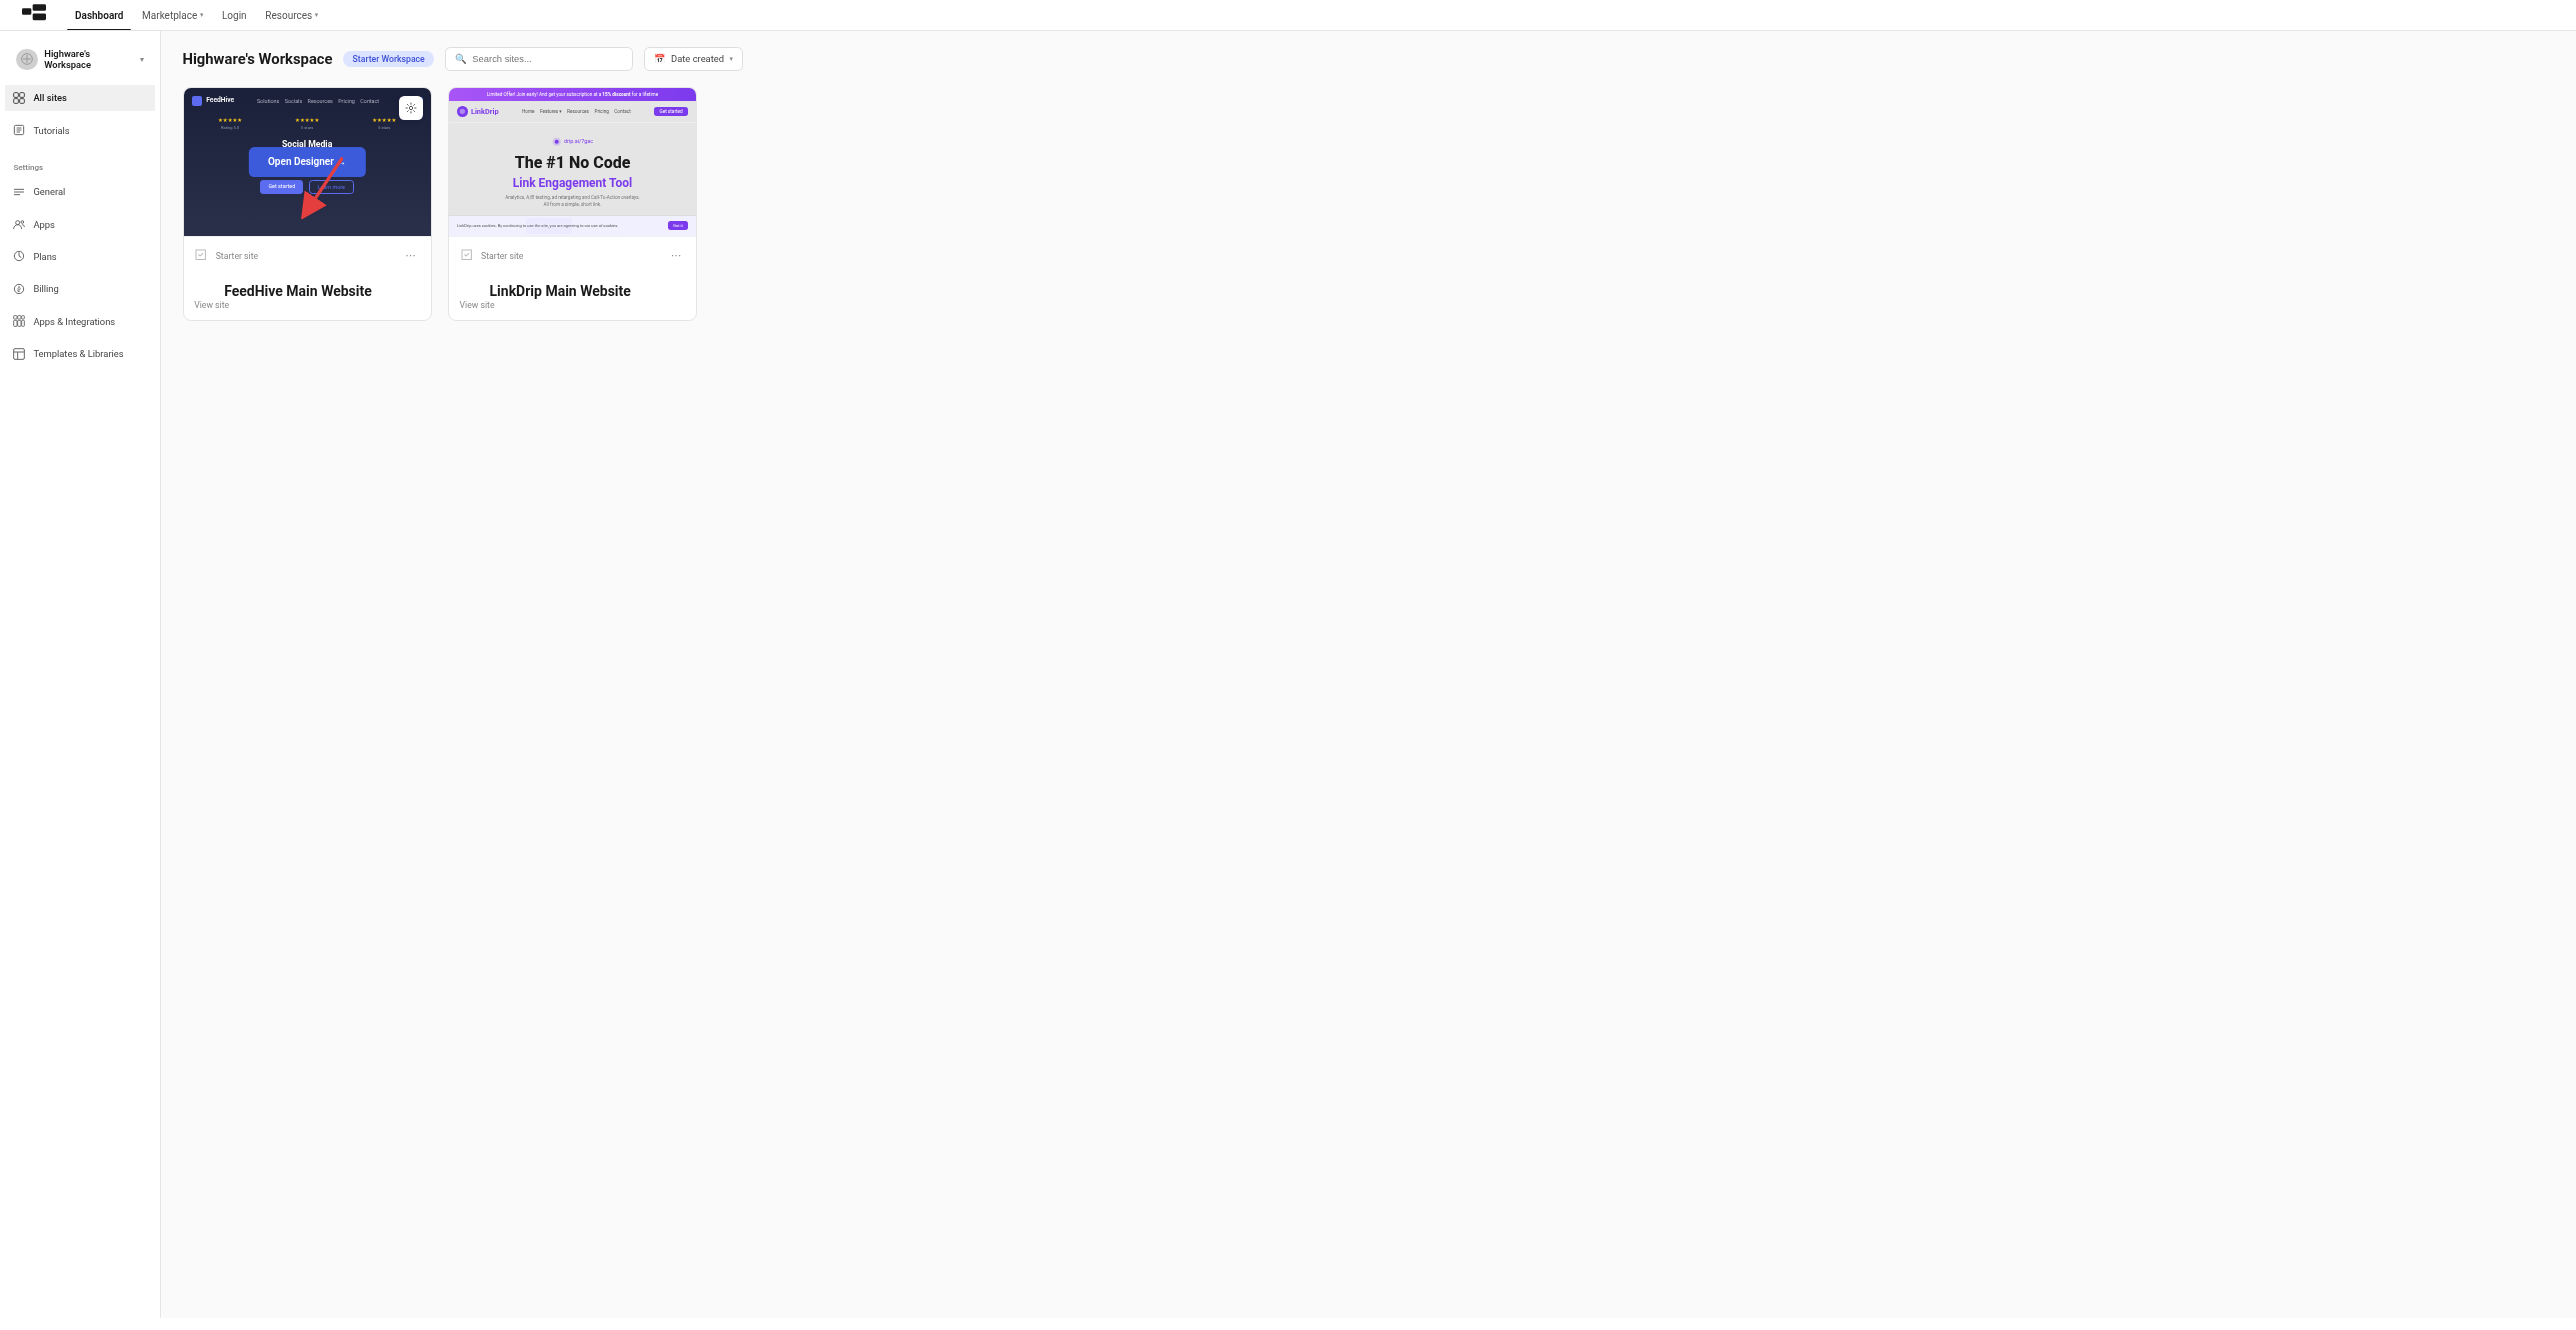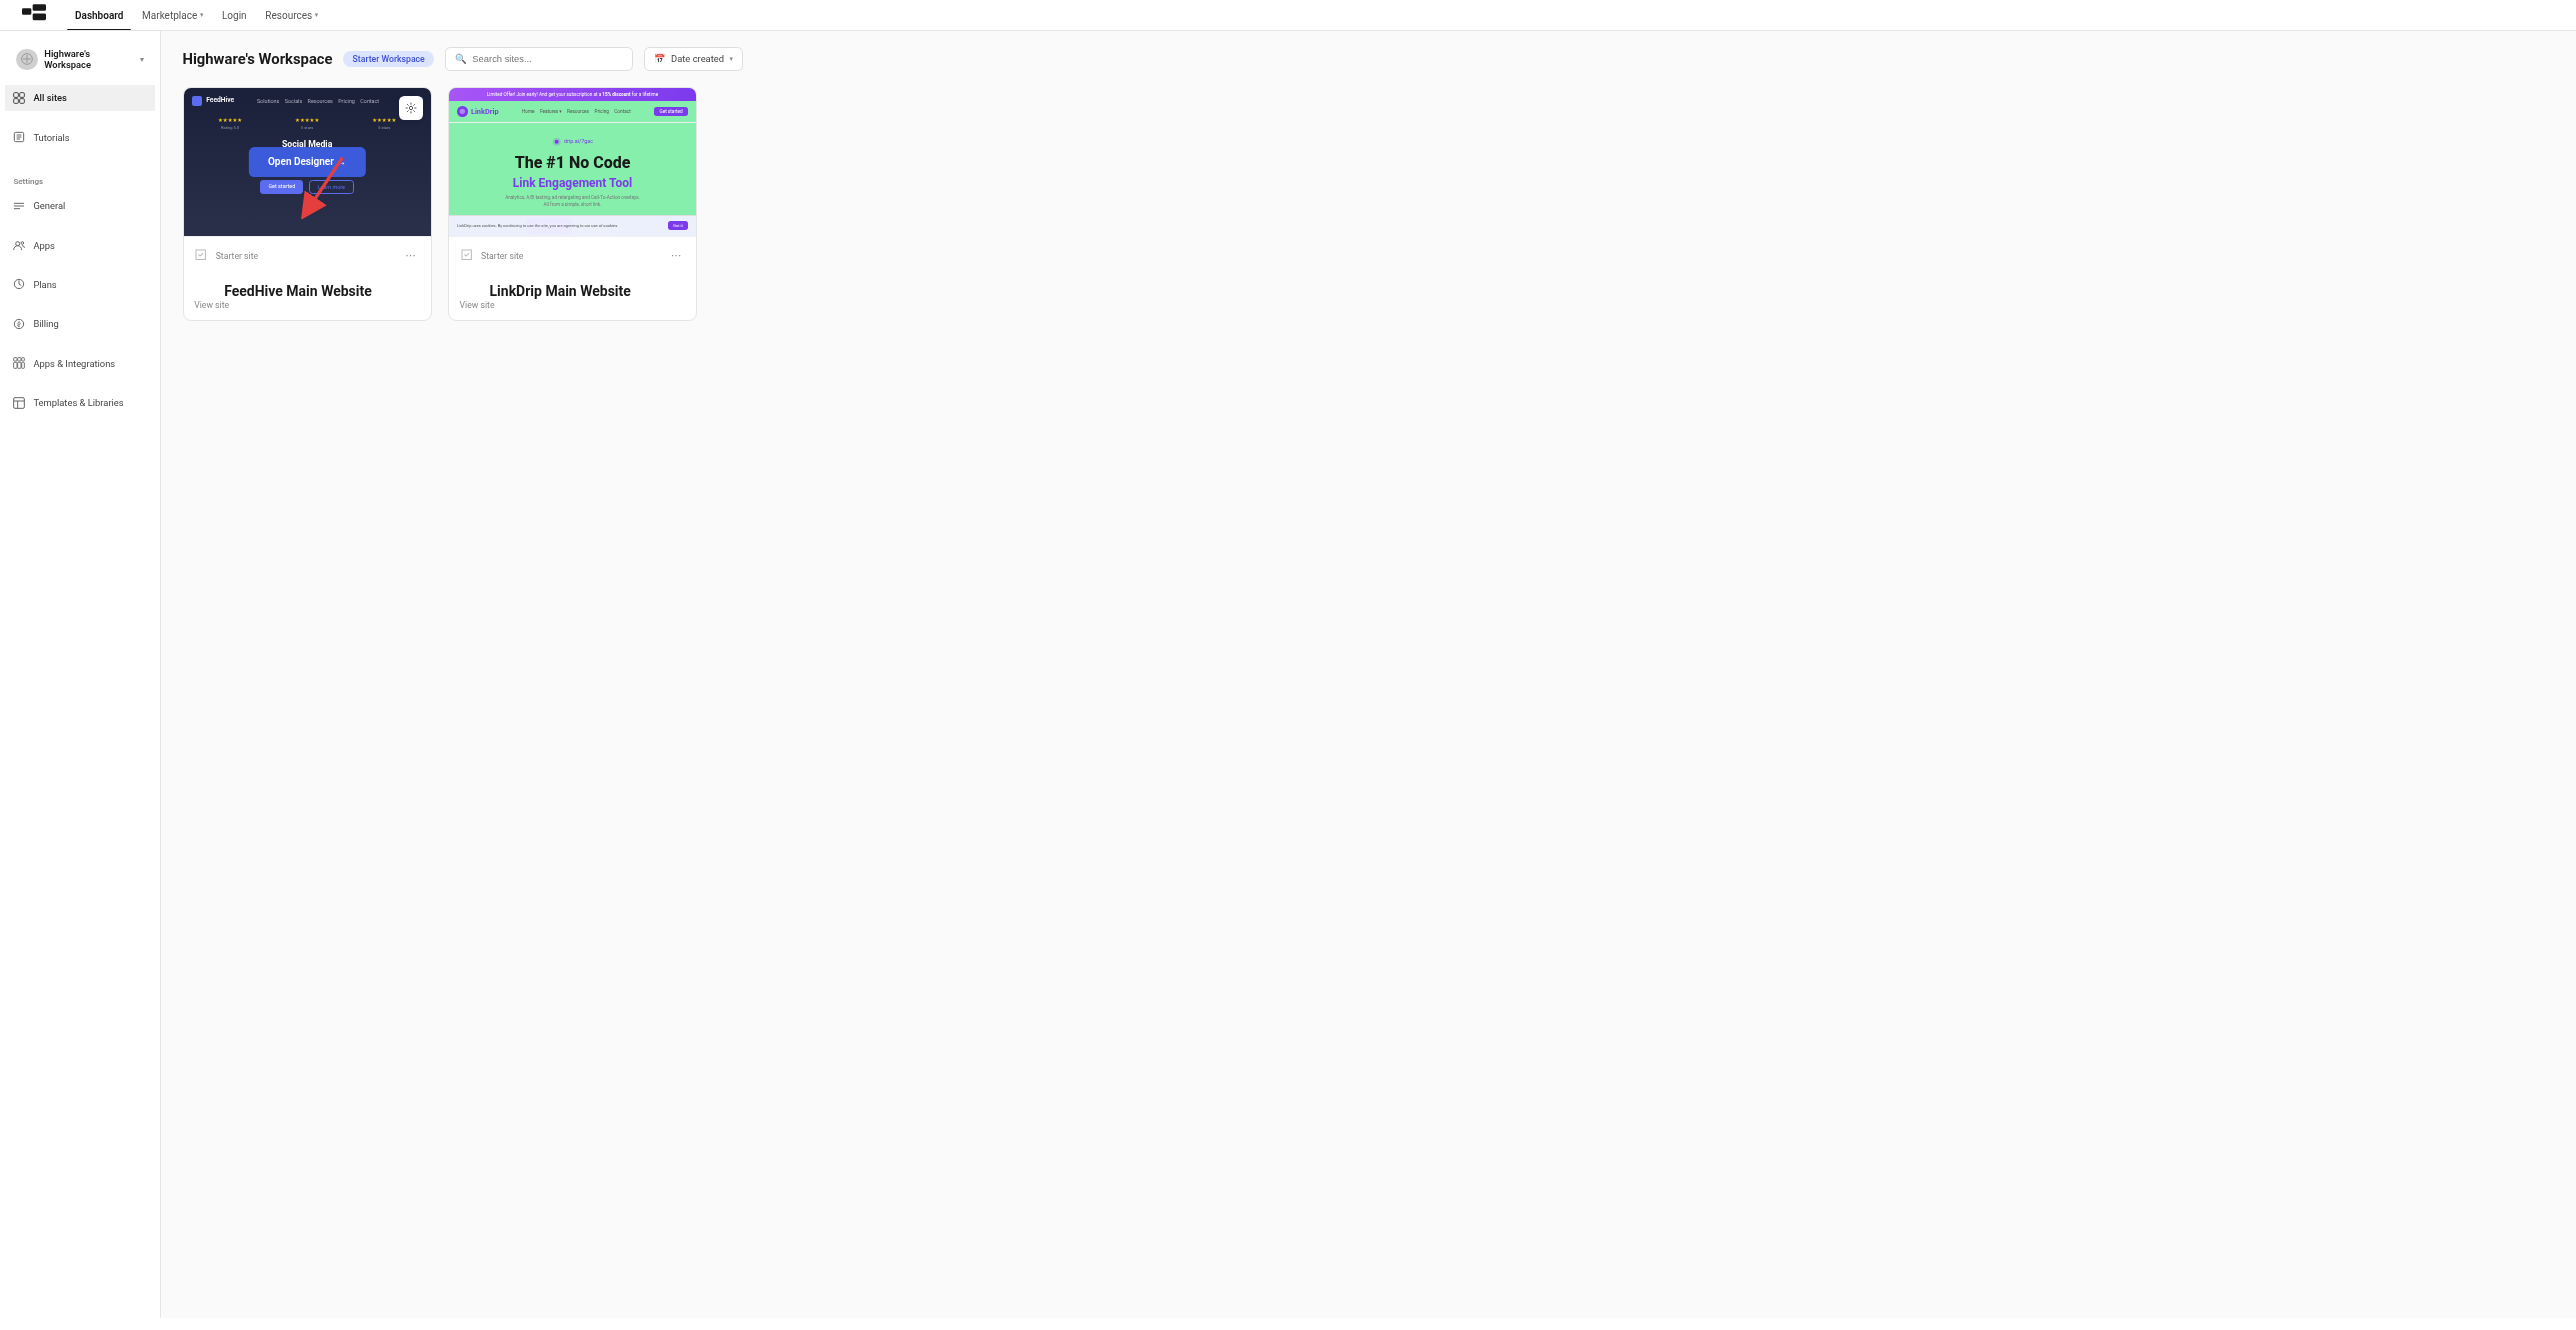--- a/index.html
+++ b/index.html
@@ -108,21 +108,21 @@
     }
     .sidebar-item {
       display: flex;
       align-items: center;
       gap: 8px;
       padding: 6.7px 8px;
       border-radius: 0;
       font-size: 9.4px;
       color: #444;
       cursor: pointer;
-      margin-bottom: 14px;
+      margin-bottom: 7px;
     }
     .sidebar-item.active { background: #f0f0f0; font-weight: 500; color: #1a1a1a; }
     .sidebar-icon {
       width: 12px;
       height: 12px;
       display: flex;
       align-items: center;
       justify-content: center;
       flex-shrink: 0;
       color: #555;
@@ -399,21 +399,21 @@
       padding-left: 30px;
     }
     .card-view-link {
       font-size: 8.7px;
       color: #888;
       cursor: pointer;
     }
 
     
     .linkdrip-preview {
-      background: #86efac;
+      background: #e5e5e5;
       width: 100%;
       height: 100%;
       padding: 0;
       position: relative;
       overflow: hidden;
     }
     .ld-topbar {
       background: linear-gradient(90deg, #a855f7, #7c3aed);
       padding: 4px 6.7px;
       font-size: 4.7px;

